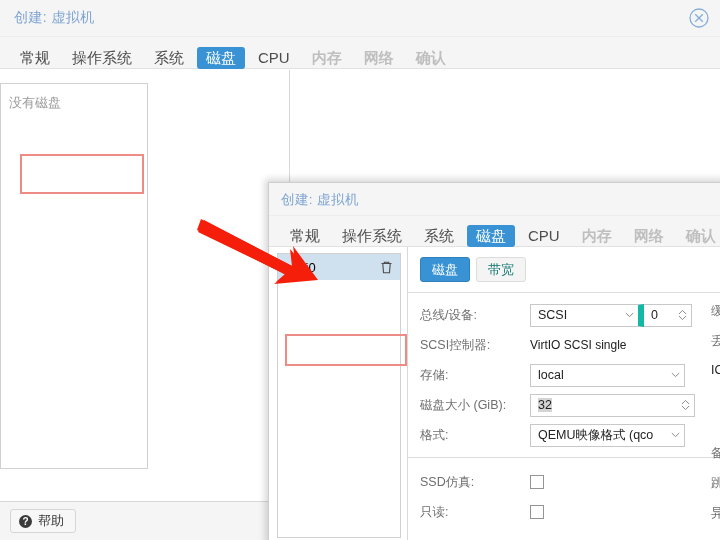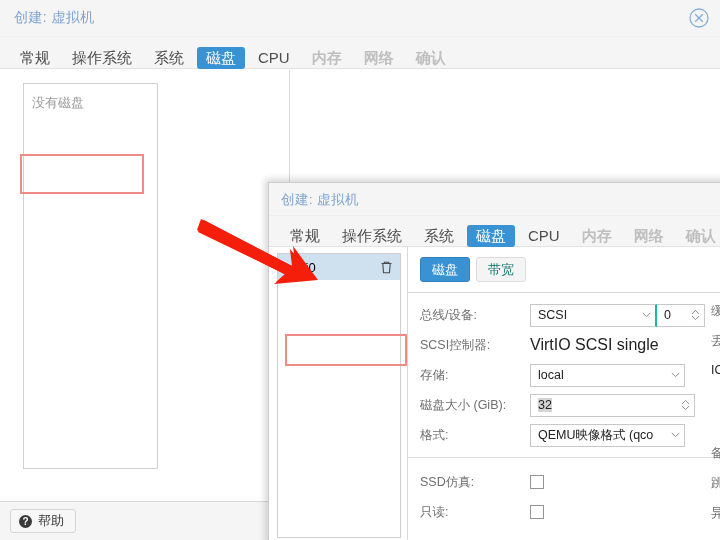--- a/index.html
+++ b/index.html
@@ -92,22 +92,22 @@
     left: 0; top: 0;
     width: 290px;
     height: 432px;
     background: #ffffff;
     border-right: 1px solid #d8d8d8;
     border-bottom: 1px solid #d8d8d8;
     box-sizing: border-box;
   }
   .disk-listbox {
     position: absolute;
-    left: 23px; top: 13px;
-    width: 135px;
+    left: 0; top: 13px;
+    width: 148px;
     height: 386px;
     border: 1px solid #d0d0d0;
     background: #fff;
     box-sizing: border-box;
   }
   .nodisk-text {
     position: absolute;
     left: 8px; top: 10px;
     color: #9a9a9a;
     font-size: 13px;
@@ -316,27 +316,27 @@
     width: 9px; height: 6px;
     margin-left: 5px;
     flex: none;
   }
   .spin {
     width: 9px; height: 12px;
     margin-left: 6px;
     flex: none;
   }
   .plain-val {
-    font-size: 16px;
+    font-size: 12px;
     color: #222;
   }
   .num-combo { display: flex; }
   .num-combo .sel:first-child {
-    width: 127px;
-    border-right: 2px solid #14b8a6;
+    width: 114px;
+    border-right: 6px solid #14b8a6;
   }
   .num-combo .sel:last-child {
     width: 48px;
     border-left: none;
   }
   .sel.sz { width: 165px; }
   .sel.sz .val-hl { background: #d4d4d4; }
   .sel.wide { width: 155px; }
   .cbx {
     width: 14px; height: 14px;

